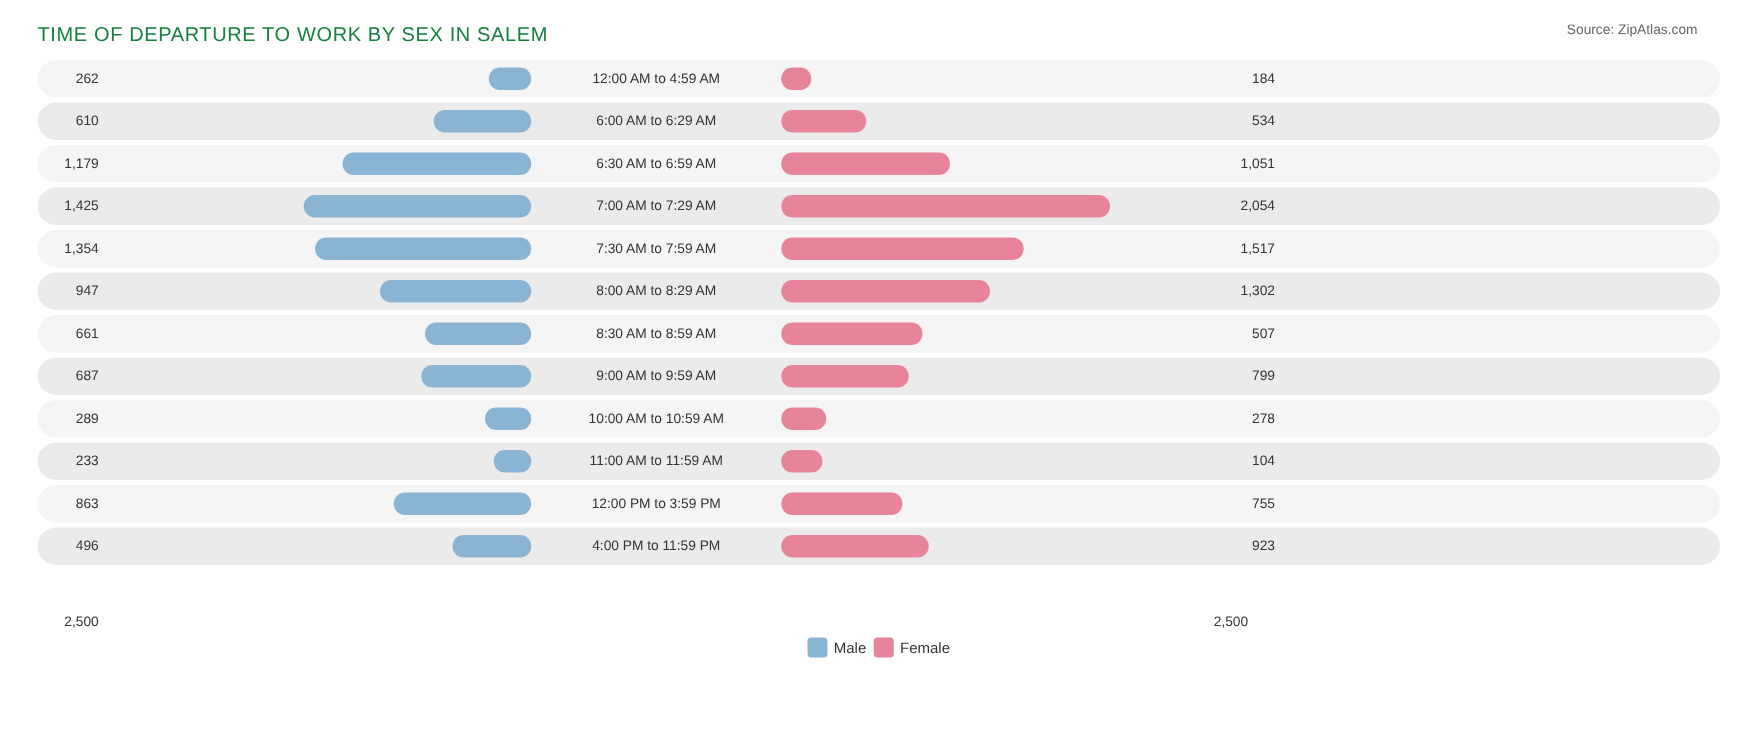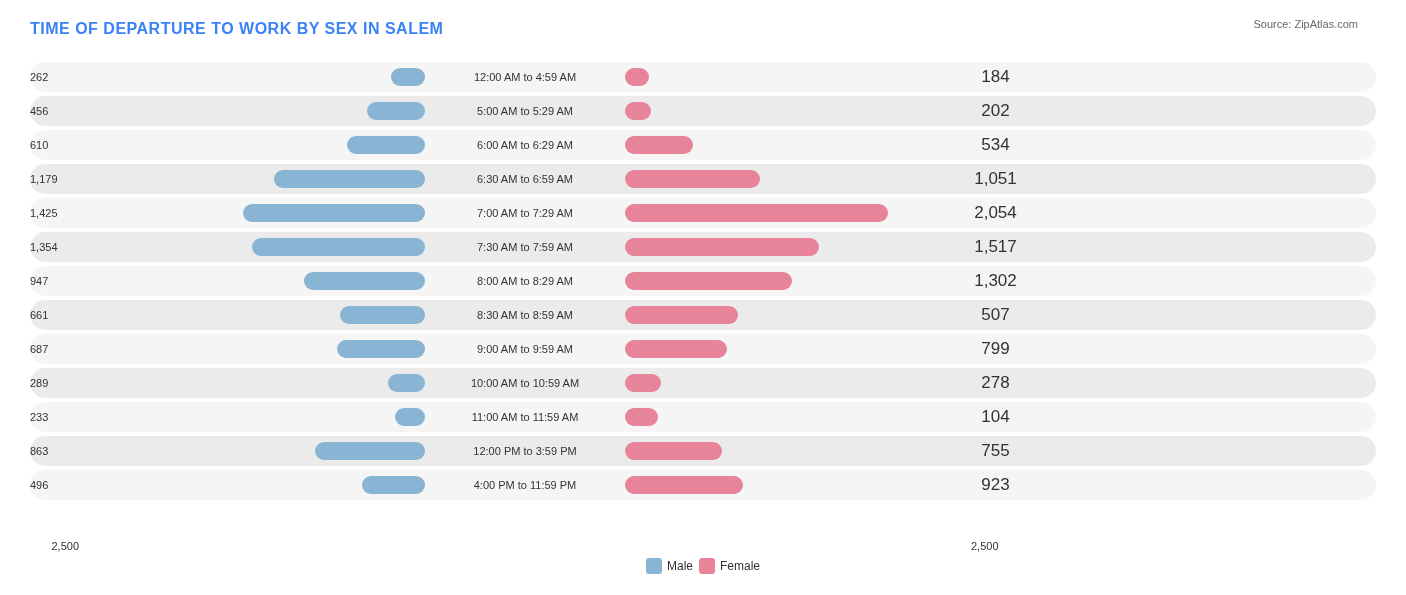--- a/index.html
+++ b/index.html
@@ -11,23 +11,23 @@
       overflow: hidden;
     }
     .chart-container {
       width: 1406px;
       height: 595px;
       padding: 20px 30px 40px 30px;
       position: relative;
     }
     .chart-title {
       font-size: 16px;
-      font-weight: bold;
-      color: #3b82f6;
-      margin-bottom: 24px;
+      font-weight: normal;
+      color: #15803d;
+      margin-bottom: 10px;
       text-transform: uppercase;
       letter-spacing: 0.5px;
     }
     .source {
       position: absolute;
       top: 18px;
       right: 48px;
       font-size: 11px;
       color: #666;
     }
@@ -45,20 +45,21 @@
     .bar-row:nth-child(odd) {
       background: #f5f5f5;
       border-radius: 15px;
     }
     .bar-row:nth-child(even) {
       background: #ebebeb;
       border-radius: 15px;
     }
     .left-value {
       width: 55px;
+      text-align: right;
       font-size: 11px;
       color: #333;
       padding-right: 6px;
       flex-shrink: 0;
     }
     .left-bar-area {
       width: 340px;
       display: flex;
       justify-content: flex-end;
       align-items: center;
@@ -86,22 +87,22 @@
       flex-shrink: 0;
     }
     .bar-pink {
       background: #e8849a;
       height: 18px;
       border-radius: 9px;
       min-width: 2px;
     }
     .right-value {
       width: 55px;
-      text-align: center;
-      font-size: 17px;
+      text-align: right;
+      font-size: 11px;
       color: #333;
       padding-left: 6px;
       flex-shrink: 0;
     }
     .axis-left {
       width: 55px;
       text-align: right;
       font-size: 11px;
       color: #333;
       padding-right: 6px;
@@ -162,31 +163,20 @@
   <div class="bar-row">
       <div class="left-value">262</div>
       <div class="left-bar-area">
         <div class="bar-blue" style="width:34px;"></div>
       </div>
       <div class="label-center">12:00 AM to 4:59 AM</div>
       <div class="right-bar-area">
         <div class="bar-pink" style="width:24px;"></div>
       </div>
       <div class="right-value">184</div>
-    </div>
-      <div class="bar-row">
-      <div class="left-value">456</div>
-      <div class="left-bar-area">
-        <div class="bar-blue" style="width:58px;"></div>
-      </div>
-      <div class="label-center">5:00 AM to 5:29 AM</div>
-      <div class="right-bar-area">
-        <div class="bar-pink" style="width:26px;"></div>
-      </div>
-      <div class="right-value">202</div>
     </div>
       <div class="bar-row">
       <div class="left-value">610</div>
       <div class="left-bar-area">
         <div class="bar-blue" style="width:78px;"></div>
       </div>
       <div class="label-center">6:00 AM to 6:29 AM</div>
       <div class="right-bar-area">
         <div class="bar-pink" style="width:68px;"></div>
       </div>

